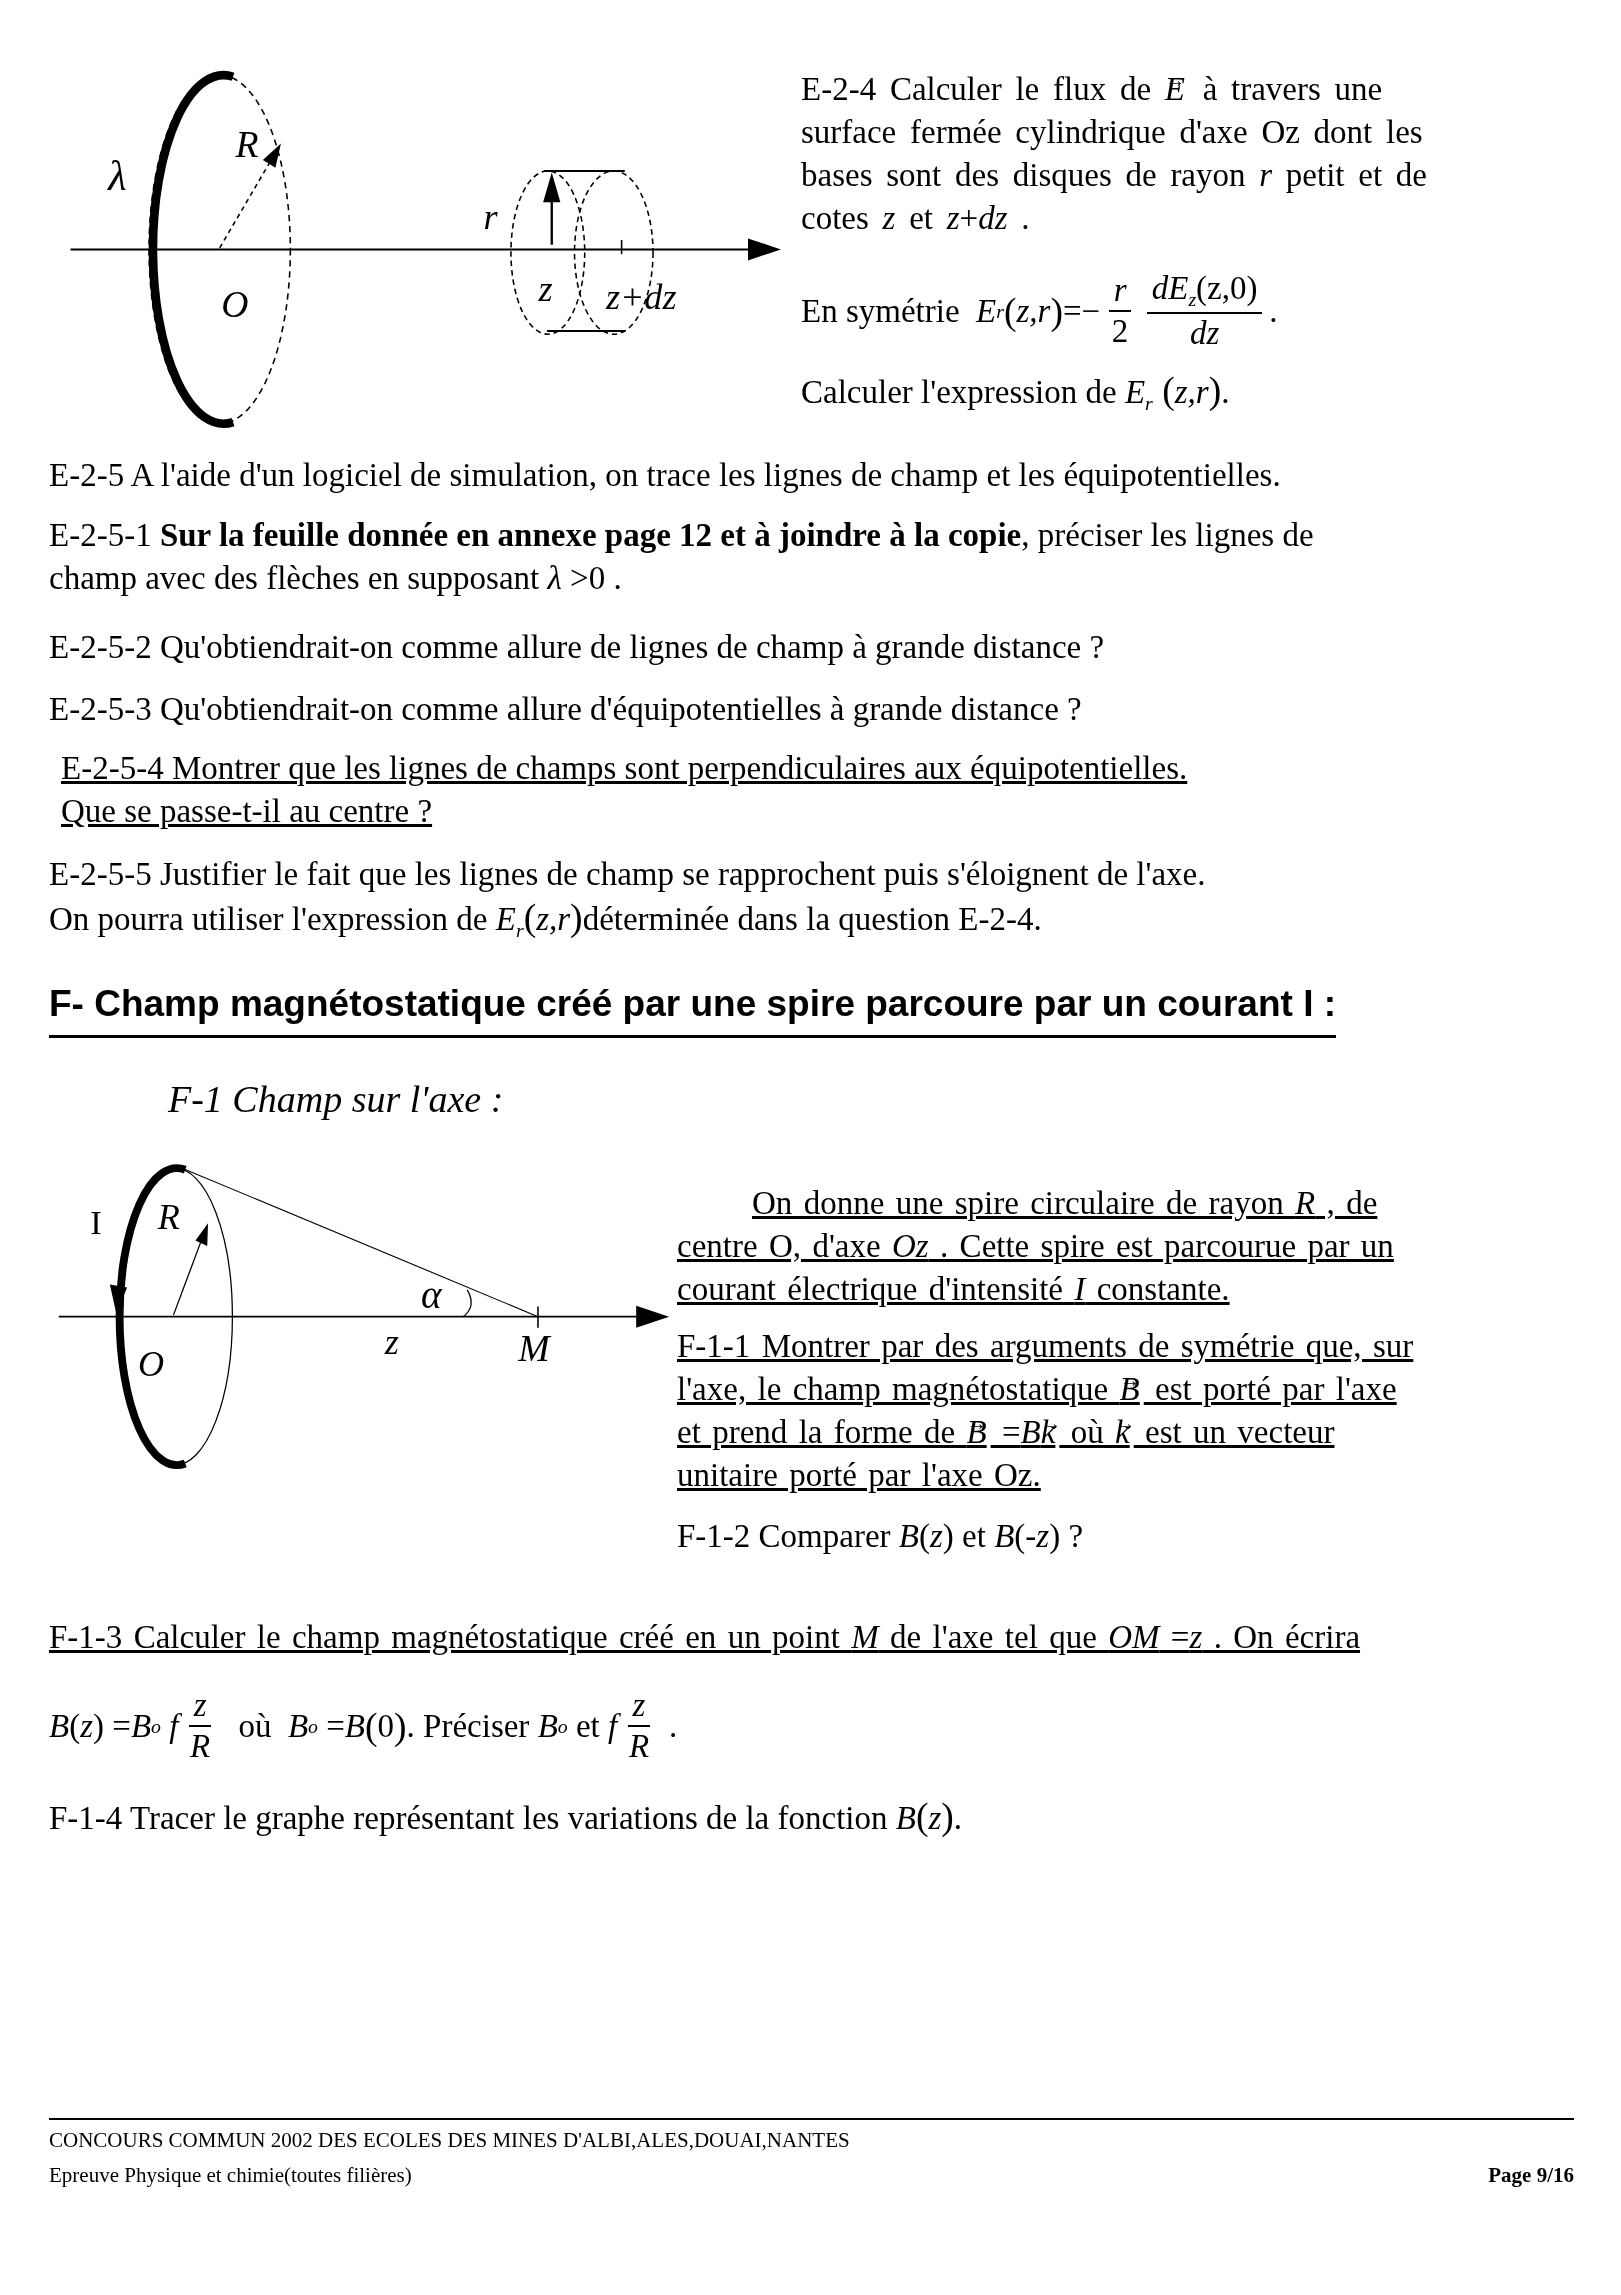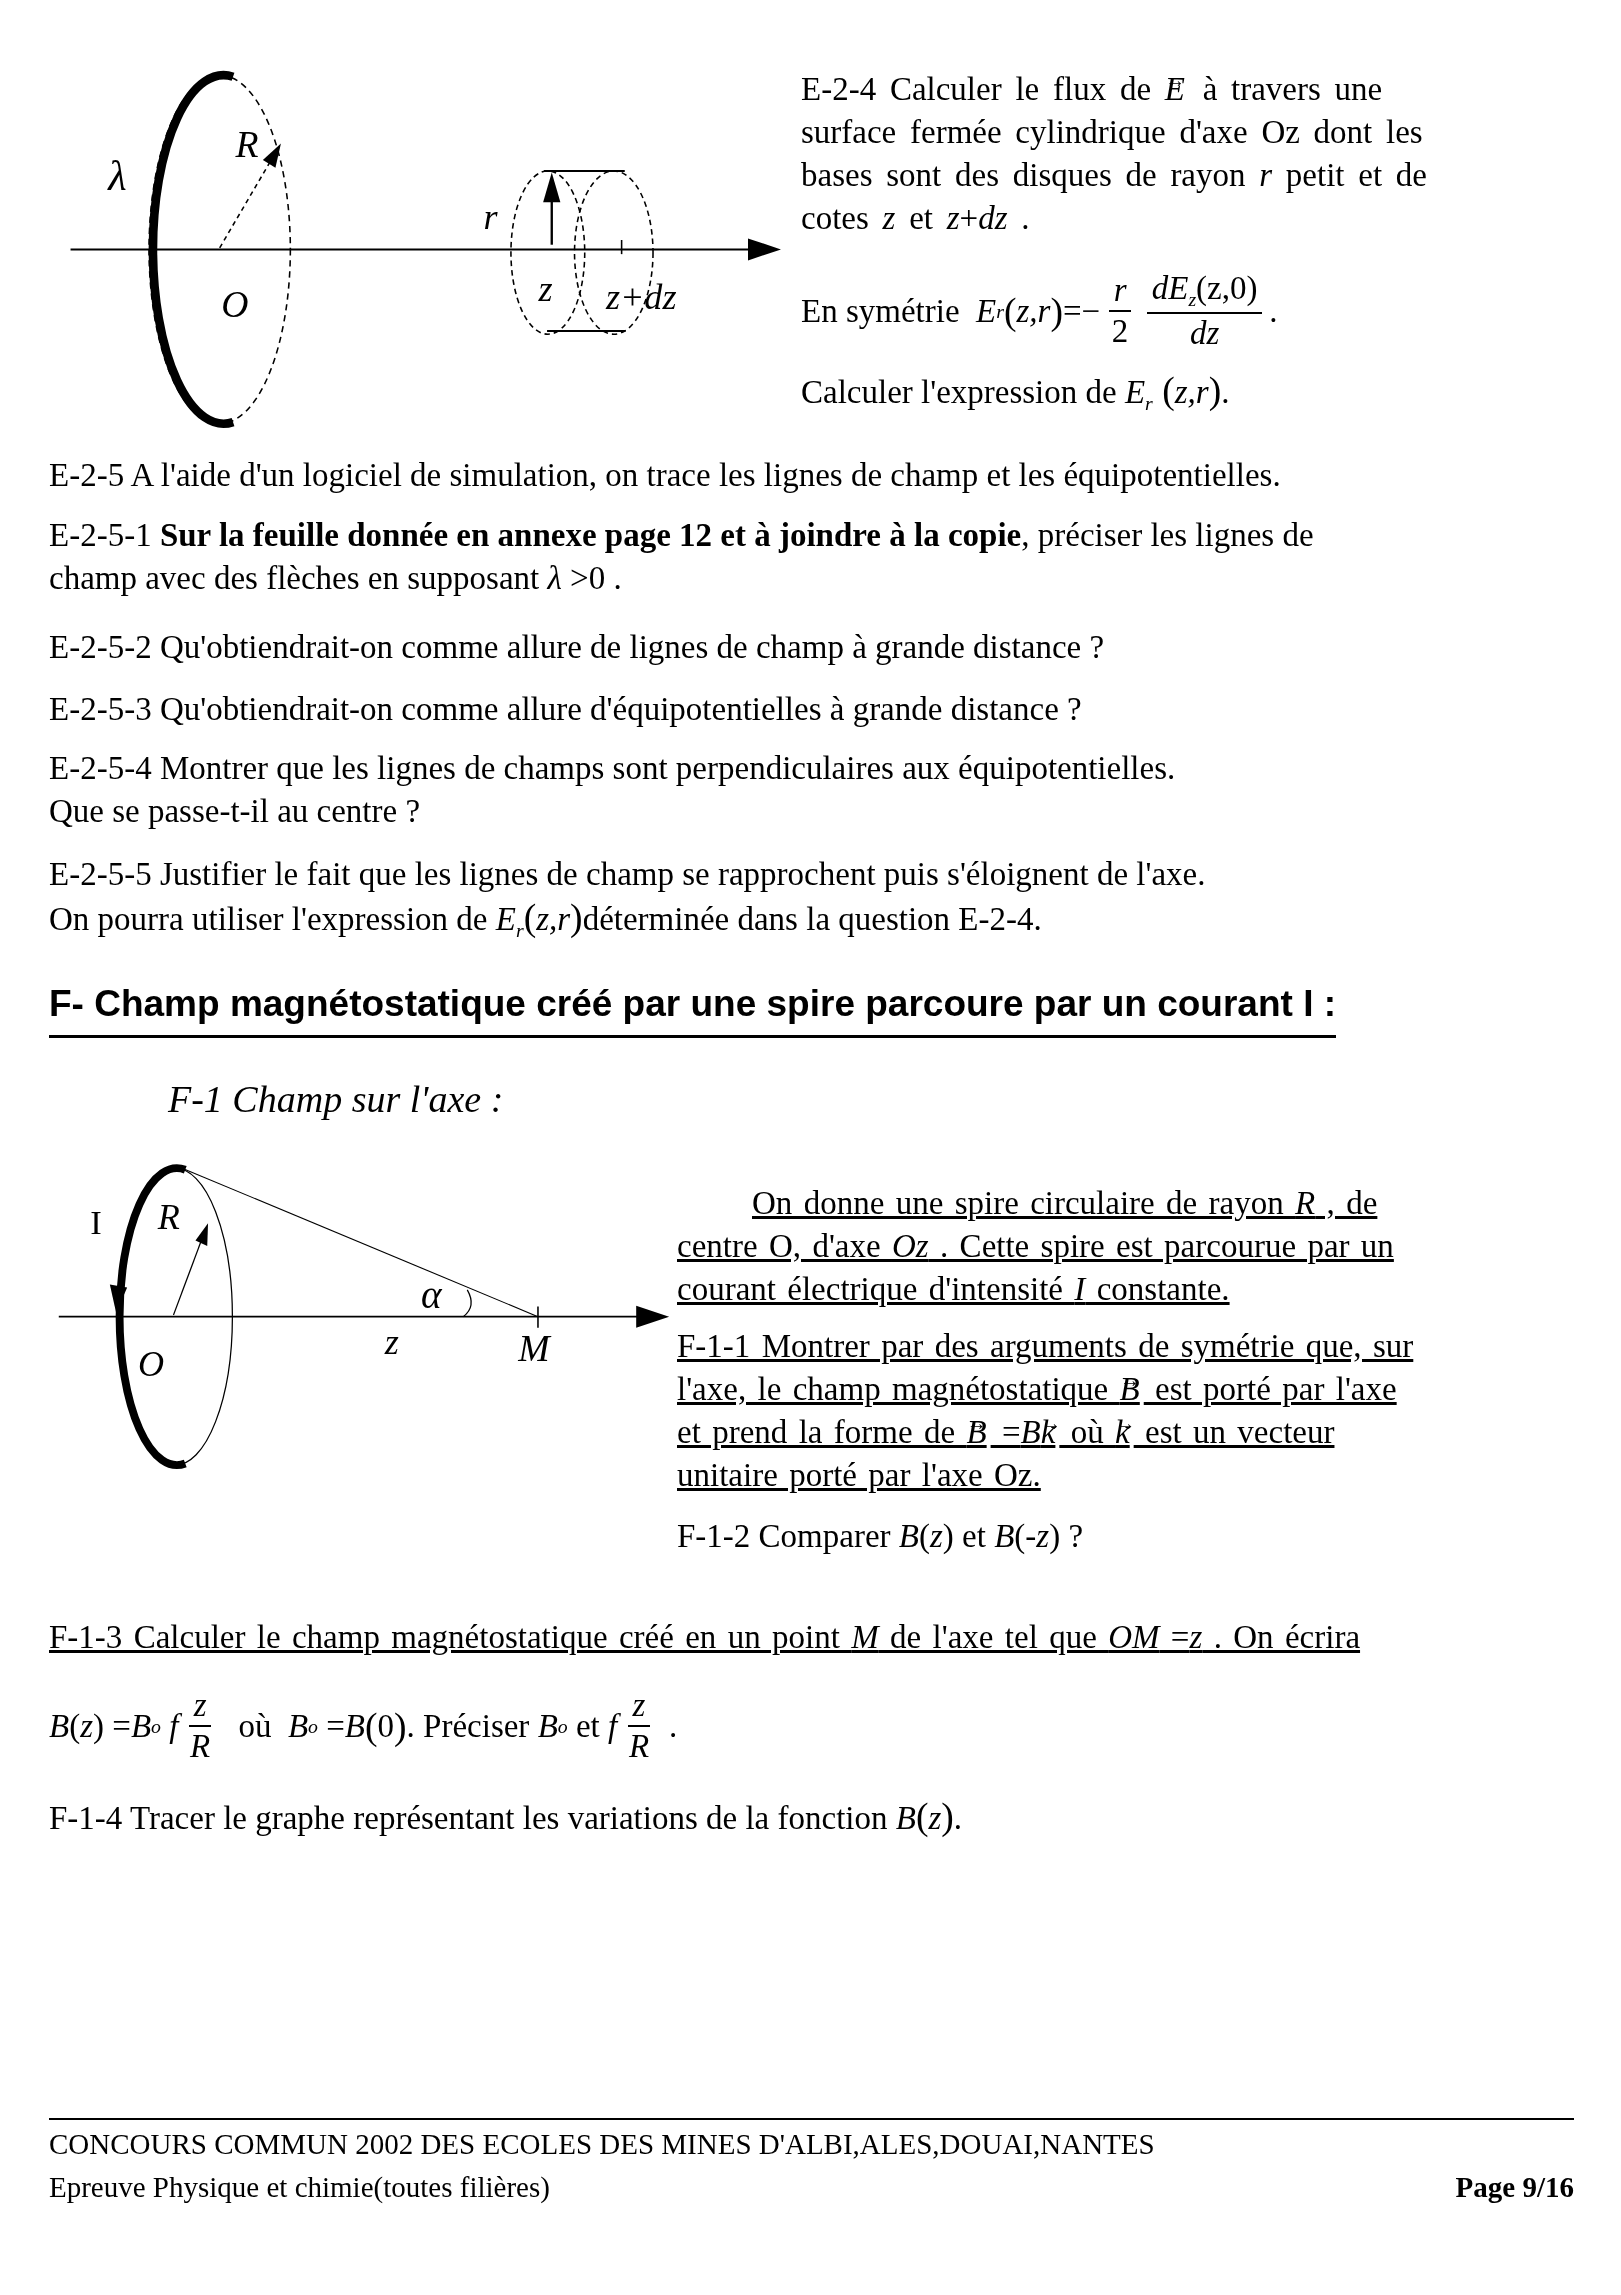--- a/index.html
+++ b/index.html
@@ -18,21 +18,21 @@
   .varrow{position:absolute;left:0.02em;top:-0.60em;font-size:0.60em;font-style:normal;}
   .formula{display:flex;align-items:center;font-size:33px;}
   .formula > span{white-space:pre;}
   .frac{display:inline-flex;flex-direction:column;align-items:center;text-align:center;
         vertical-align:middle;margin:0 7px;line-height:1.18;}
   .frac .num{border-bottom:2.4px solid #000;padding:0 4.7px;}
   .frac .den{padding:0 4.7px;}
   .fhead{font-family:"Liberation Sans",sans-serif;font-weight:700;font-size:37px;
          display:inline-block;border-bottom:3.9px solid #000;padding-bottom:10px;}
   .f1head{font-size:38px;font-weight:400;font-style:italic;}
-  .footer{border-top:2.4px solid #000;font-size:29px;}
+  .footer{border-top:2.4px solid #000;font-size:21px;}
   .footer .row1{margin-top:7.9px;}
   .footer .row2{display:flex;justify-content:space-between;margin-top:10.2px;}
   .footer .pg{font-weight:700;}
   svg text{font-family:"Liberation Serif",serif;fill:#000;}
   svg .lbl-i{font-style:italic;}
 </style>
 </head>
 <body>
 
 <div class="page">
@@ -77,21 +77,21 @@
   <p class="abs body-text" style="left:801px;top:369px;width:777px;"><span class="s-r">Calculer l'expression de </span><span class="s-i">E</span><span class="s-sub">r</span><span class="s-p"> (</span><span class="s-i">z,r</span><span class="s-p">)</span><span class="s-r">.</span></p>
 
   <p class="abs body-text" style="left:49px;top:454px;width:1525px;"><span class="s-r">E-2-5 A l'aide d'un logiciel de simulation, on trace les lignes de champ et les équipotentielles.</span></p>
 
   <p class="abs body-text" style="left:49px;top:514px;width:1527px;"><span class="s-r">E-2-5-1 </span><span class="s-b">Sur la feuille donnée en annexe page 12 et à joindre à la copie</span><span class="s-r">, préciser les lignes de</span><br><span class="s-r">champ avec des flèches en supposant </span><span class="s-i">λ</span><span class="s-r"> &gt;0 .</span></p>
 
   <p class="abs body-text" style="left:49px;top:626px;width:1525px;"><span class="s-r">E-2-5-2 Qu'obtiendrait-on comme allure de lignes de champ à grande distance ?</span></p>
 
   <p class="abs body-text" style="left:49px;top:688px;width:1525px;"><span class="s-r">E-2-5-3 Qu'obtiendrait-on comme allure d'équipotentielles à grande distance ?</span></p>
 
-  <p class="abs body-text" style="left:49px;top:747px;width:1525px;"><span class="s-r">E-2-5-4 Montrer que les lignes de champs sont perpendiculaires aux équipotentielles.</span><br><span class="s-r">Que se passe-t-il au centre ?</span></p>
+  <p class="abs body-text" style="left:61px;top:747px;width:1525px;text-decoration:underline;"><span class="s-r">E-2-5-4 Montrer que les lignes de champs sont perpendiculaires aux équipotentielles.</span><br><span class="s-r">Que se passe-t-il au centre ?</span></p>
 
   <p class="abs body-text" style="left:49px;top:853px;width:1525px;"><span class="s-r">E-2-5-5 Justifier le fait que les lignes de champ se rapprochent puis s'éloignent de l'axe.</span><br><span class="s-r">On pourra utiliser l'expression de </span><span class="s-i">E</span><span class="s-sub">r</span><span class="s-p">(</span><span class="s-i">z,r</span><span class="s-p">)</span><span class="s-r">déterminée dans la question E-2-4.</span></p>
 
   <h2 class="abs fhead" style="left:49px;top:983px;">F- Champ magnétostatique créé par une spire parcoure par un courant I :</h2>
 
   <h3 class="abs f1head" style="left:168px;top:1077px;">F-1 Champ sur l'axe :</h3>
 
   <svg class="abs" style="left:47px;top:1099px;" width="707" height="440" viewBox="0 0 900 560">
     <line x1="15" y1="277" x2="752" y2="277" stroke="#000" stroke-width="2.2"></line>
     <polygon points="750,263 792,277 750,291" fill="#000"></polygon>

